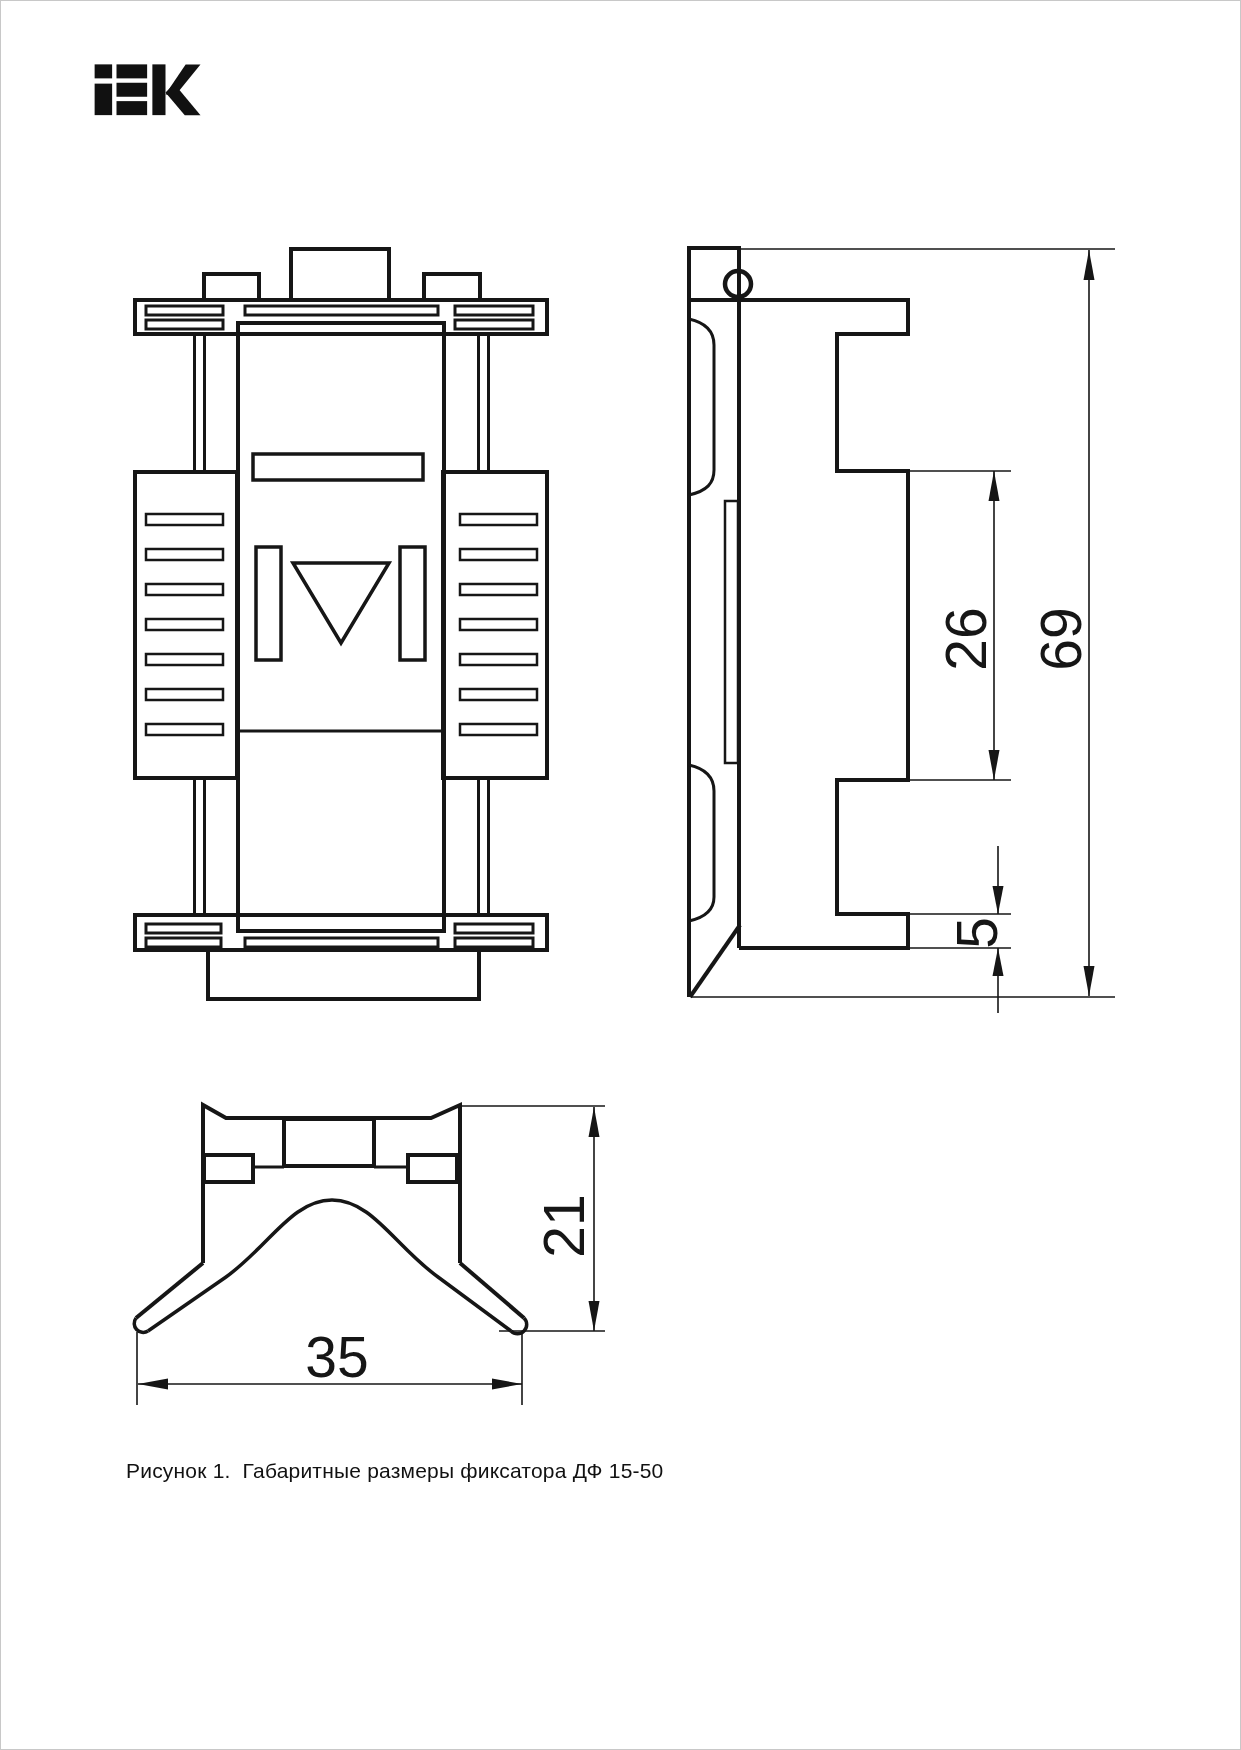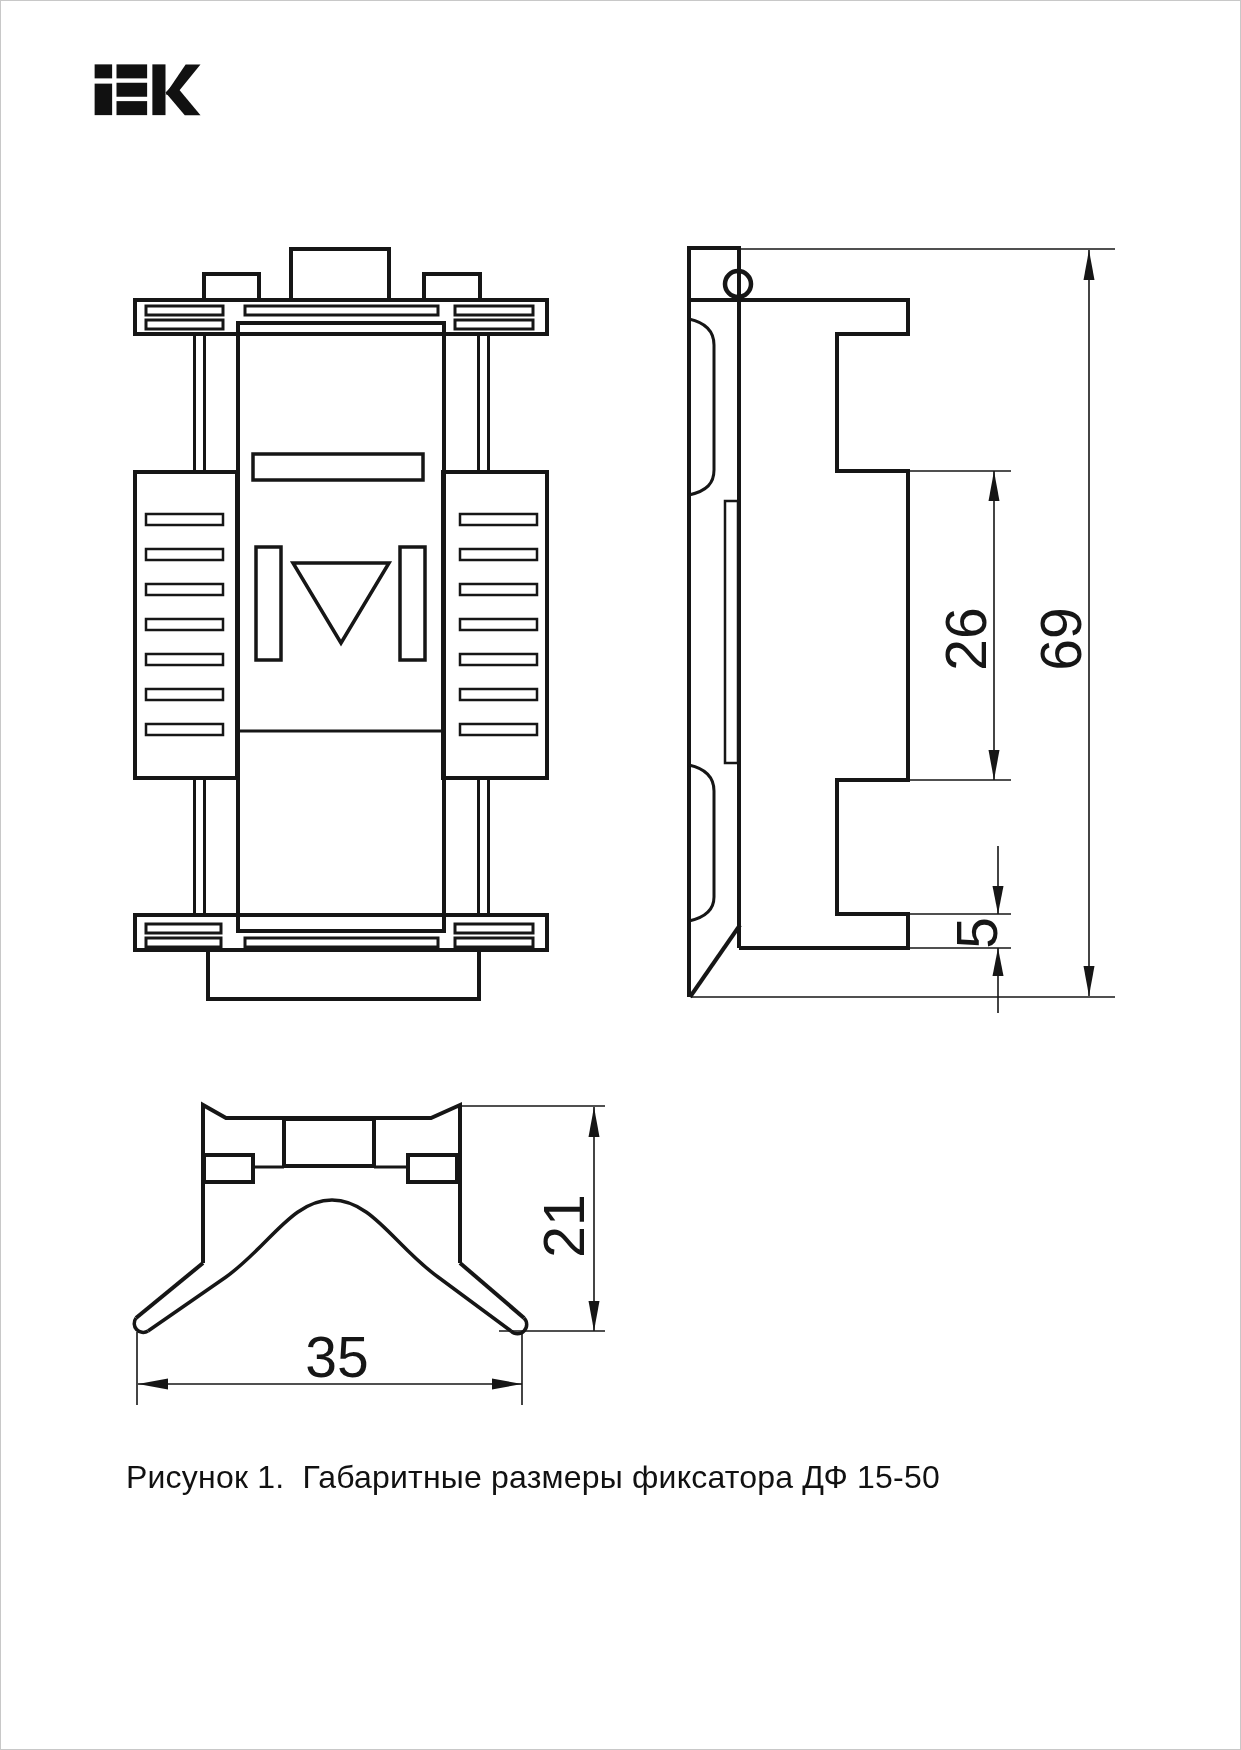--- a/index.html
+++ b/index.html
@@ -9,21 +9,21 @@
     margin:0 auto;
     background:#ffffff;
     border:1px solid #c8c8c8;
     box-sizing:border-box;
     font-family:"Liberation Sans", sans-serif;
     overflow:hidden;
   }
   .logo{position:absolute;left:70px;top:52px;width:140px;height:70px;}
   .caption{
     position:absolute;left:125px;top:1458px;
-    font-size:32px;color:#111;
+    font-size:21px;color:#111;
     white-space:pre-wrap;
     letter-spacing:0.2px;
   }
   svg text{
     font-family:"Liberation Sans", sans-serif;
     font-size:57px;
     fill:#161616;
   }
   .drawing{position:absolute;left:0;top:0;}
 </style>

